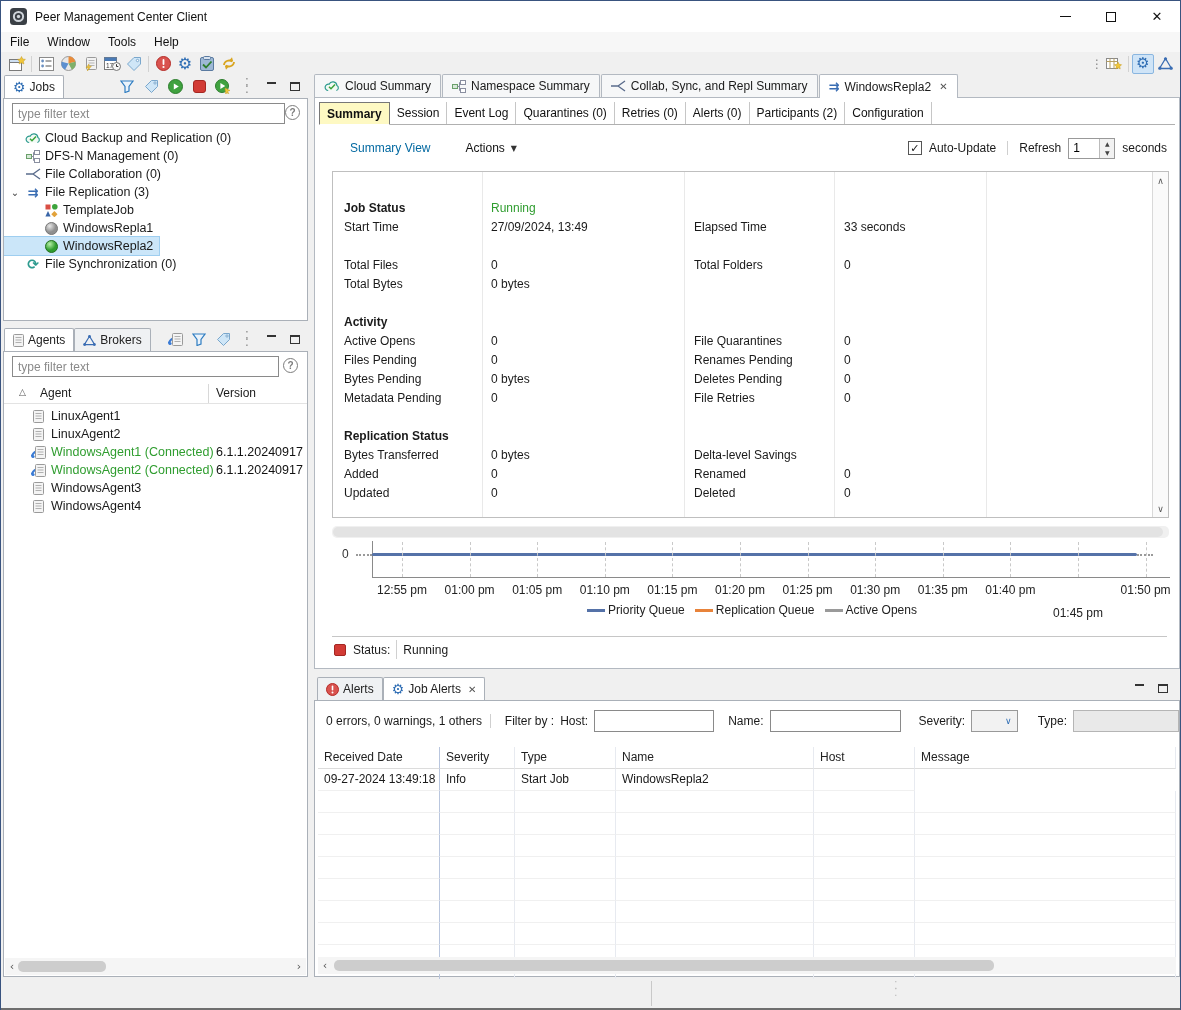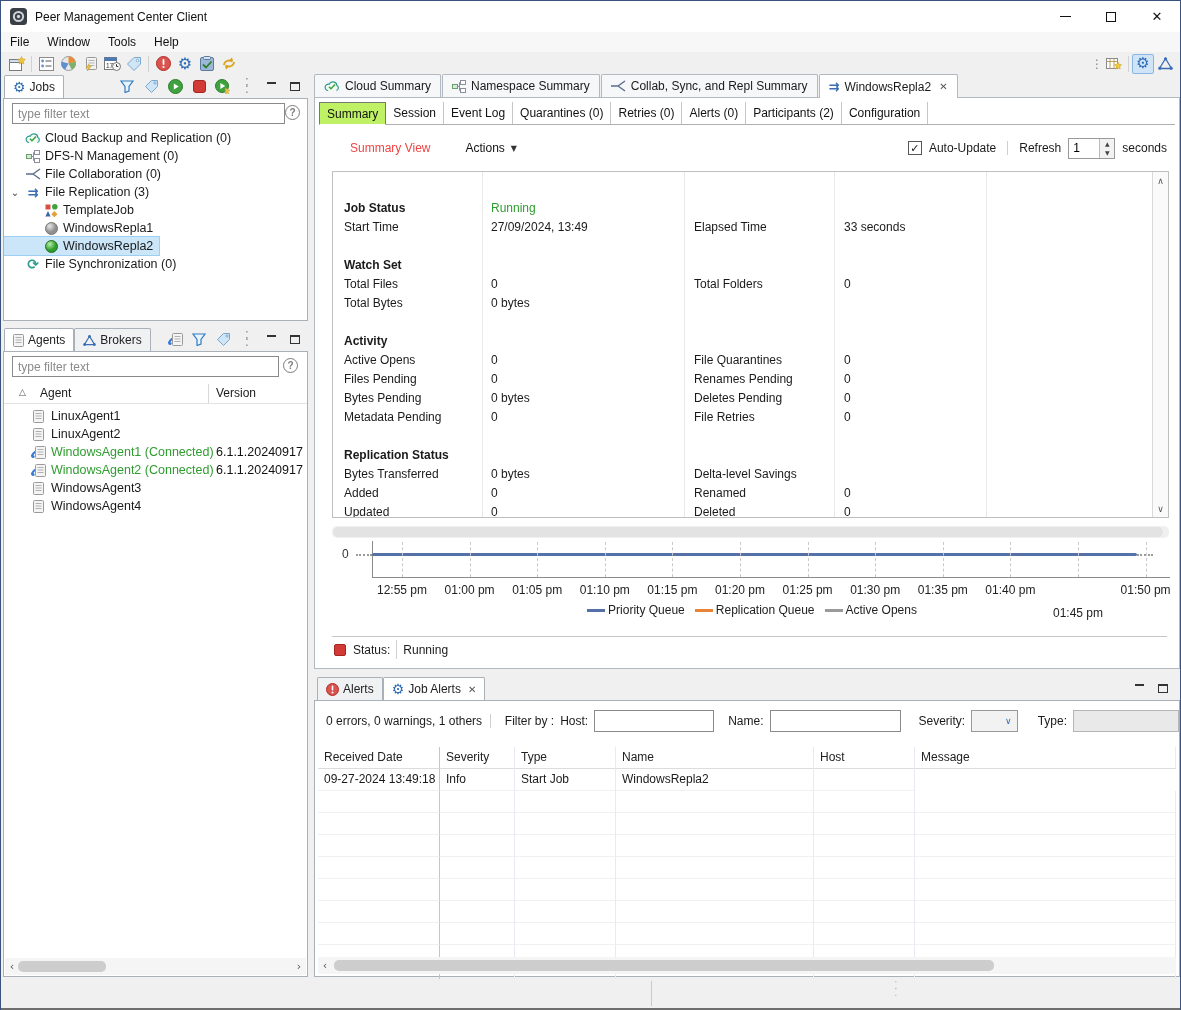--- a/index.html
+++ b/index.html
@@ -78,24 +78,24 @@
 
   
   .editor-tabs { position:absolute; left:313px; top:74px; width:866px; height:23px; display:flex; align-items:flex-end; border-bottom:1px solid #b3b9c1; }
   .etab { height:23px; display:flex; align-items:center; gap:5px; padding:0 9px; border:1px solid #b3b9c1; border-bottom:none; background:#f6f7f8; border-radius:2px 2px 0 0; margin-right:1px; white-space:nowrap; }
   .etab.active { background:#fff; margin-bottom:-1px; height:24px; z-index:3; }
   .tab-close { color:#555; font-size:10px; margin-left:3px; font-family:"DejaVu Sans",sans-serif; }
 
   .editor-body { position:absolute; left:313px; top:97px; width:866px; height:571px; background:#fff; border:1px solid #b3b9c1; border-top:none; }
   .subtabs { position:absolute; left:4px; top:4px; right:4px; height:23px; display:flex; border-bottom:1px solid #b0b0b0; align-items:flex-end; }
   .stab { height:22px; padding:0 7px; display:flex; align-items:center; border-right:1px solid #c6c6c6; color:#111; white-space:nowrap; }
-  .stab.active { border:1px solid #777; border-bottom:1px solid #fff; background:#bef264; margin-bottom:-1px; height:23px; font-weight:normal; }
+  .stab.active { border:1px solid #777; border-bottom:1px solid #fff; background:#fef9c3; margin-bottom:-1px; height:23px; font-weight:bold; }
 
   .vtoolbar { position:absolute; left:0; top:36px; width:100%; height:28px; display:flex; align-items:center; }
-  .vt-label { margin-left:35px; color:#ef4444; }
+  .vt-label { margin-left:35px; color:#0369a1; }
   .vt-actions { margin-left:35px; display:flex; align-items:center; gap:6px; color:#111; }
   .vt-right { position:absolute; right:12px; display:flex; align-items:center; gap:7px; }
   .checkbox { width:14px; height:14px; border:1px solid #555; background:#fff; display:flex; align-items:center; justify-content:center; font-size:11px; color:#111; font-family:"DejaVu Sans",sans-serif; }
   .vsep { width:1px; height:14px; background:#cfcfcf; margin:0 4px; }
   .spinner { display:flex; border:1px solid #999; height:21px; }
   .spinner input { width:30px; border:none; outline:none; font-family:inherit; font-size:12px; padding:0 4px; }
   .spin-btns { width:15px; display:flex; flex-direction:column; border-left:1px solid #bbb; }
   .spin-btns div { flex:1; background:#f2f2f2; display:flex; align-items:center; justify-content:center; font-size:6px; color:#444; font-family:"DejaVu Sans",sans-serif; }
 
   .sumbox { position:absolute; left:17px; top:73px; width:837px; height:347px; border:1px solid #bfbfbf; overflow:hidden; background:#fff; }
@@ -666,26 +666,20 @@
             <span class="sv2"></span>
           </div>
           <div class="sumrow">
             <span class="sl1">Start Time</span>
             <span class="sv1">27/09/2024, 13:49</span>
             <span class="sl2">Elapsed Time</span>
             <span class="sv2">33 seconds</span>
           </div>
           <div class="sumrow">
             <span class="sl1"></span>
-            <span class="sv1"></span>
-            <span class="sl2"></span>
-            <span class="sv2"></span>
-          </div>
-          <div class="sumrow">
-            <span class="sl1 bold">Watch Set</span>
             <span class="sv1"></span>
             <span class="sl2"></span>
             <span class="sv2"></span>
           </div>
           <div class="sumrow">
             <span class="sl1">Total Files</span>
             <span class="sv1">0</span>
             <span class="sl2">Total Folders</span>
             <span class="sv2">0</span>
           </div>

